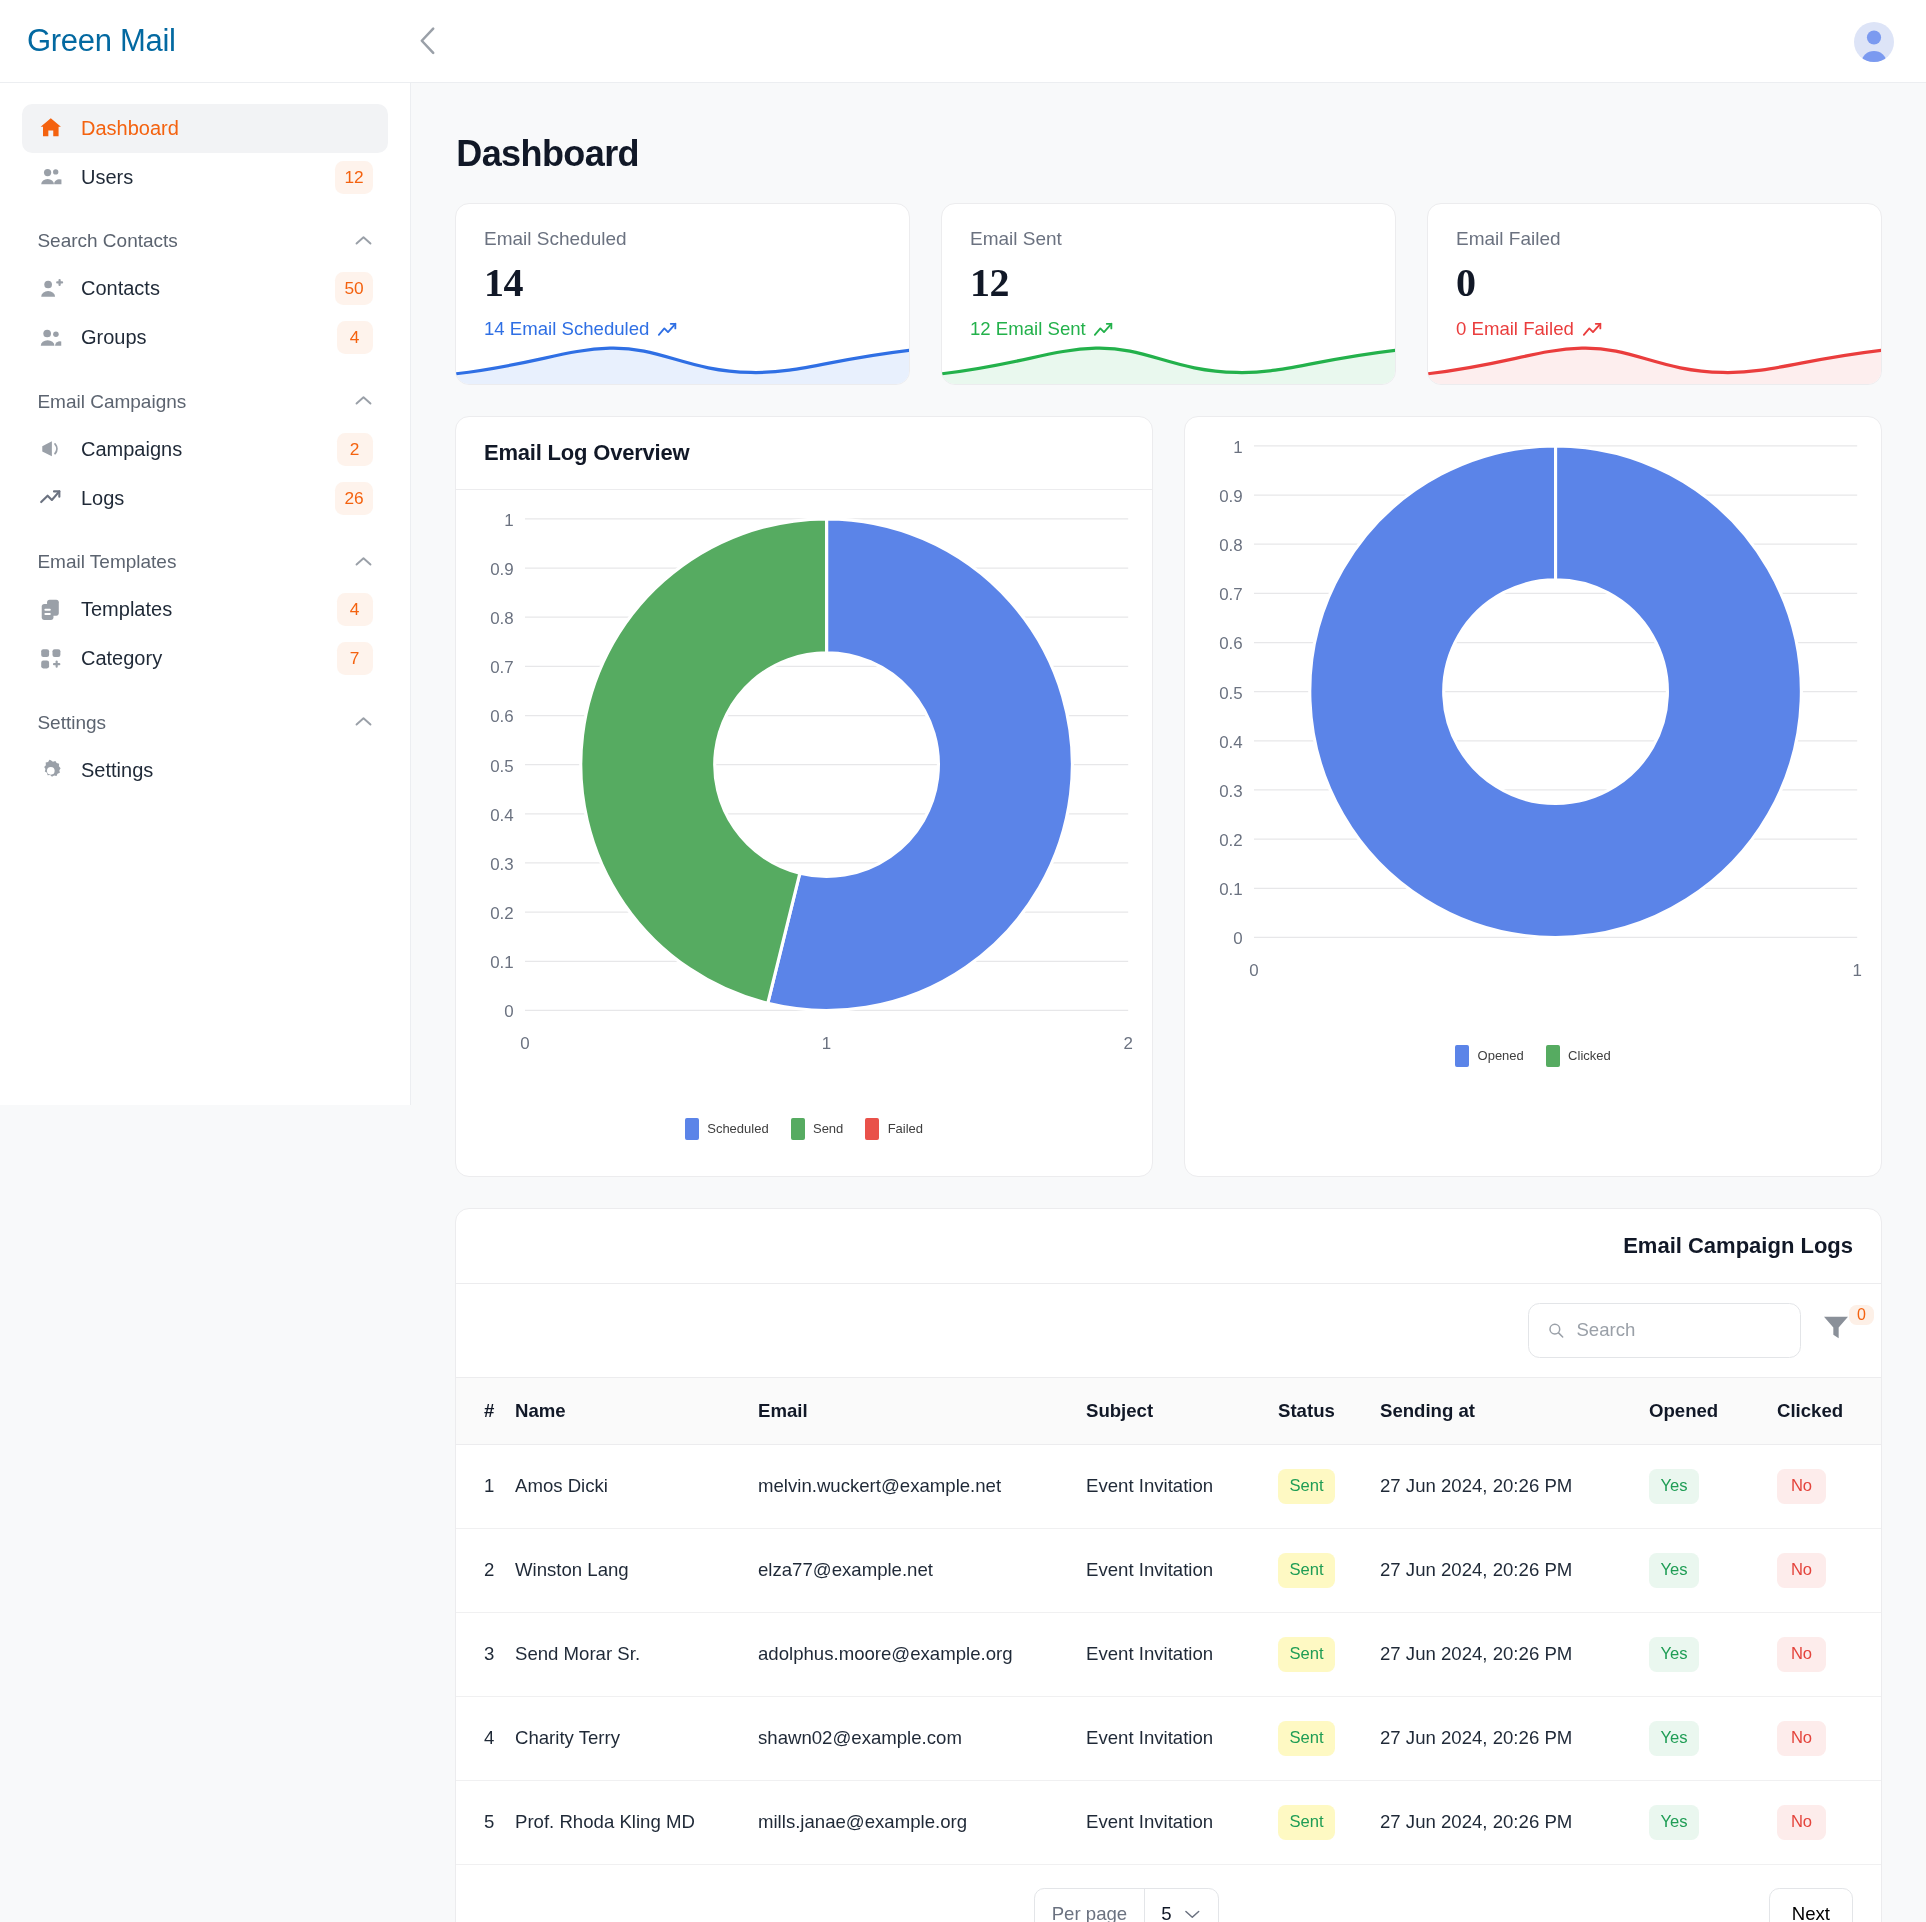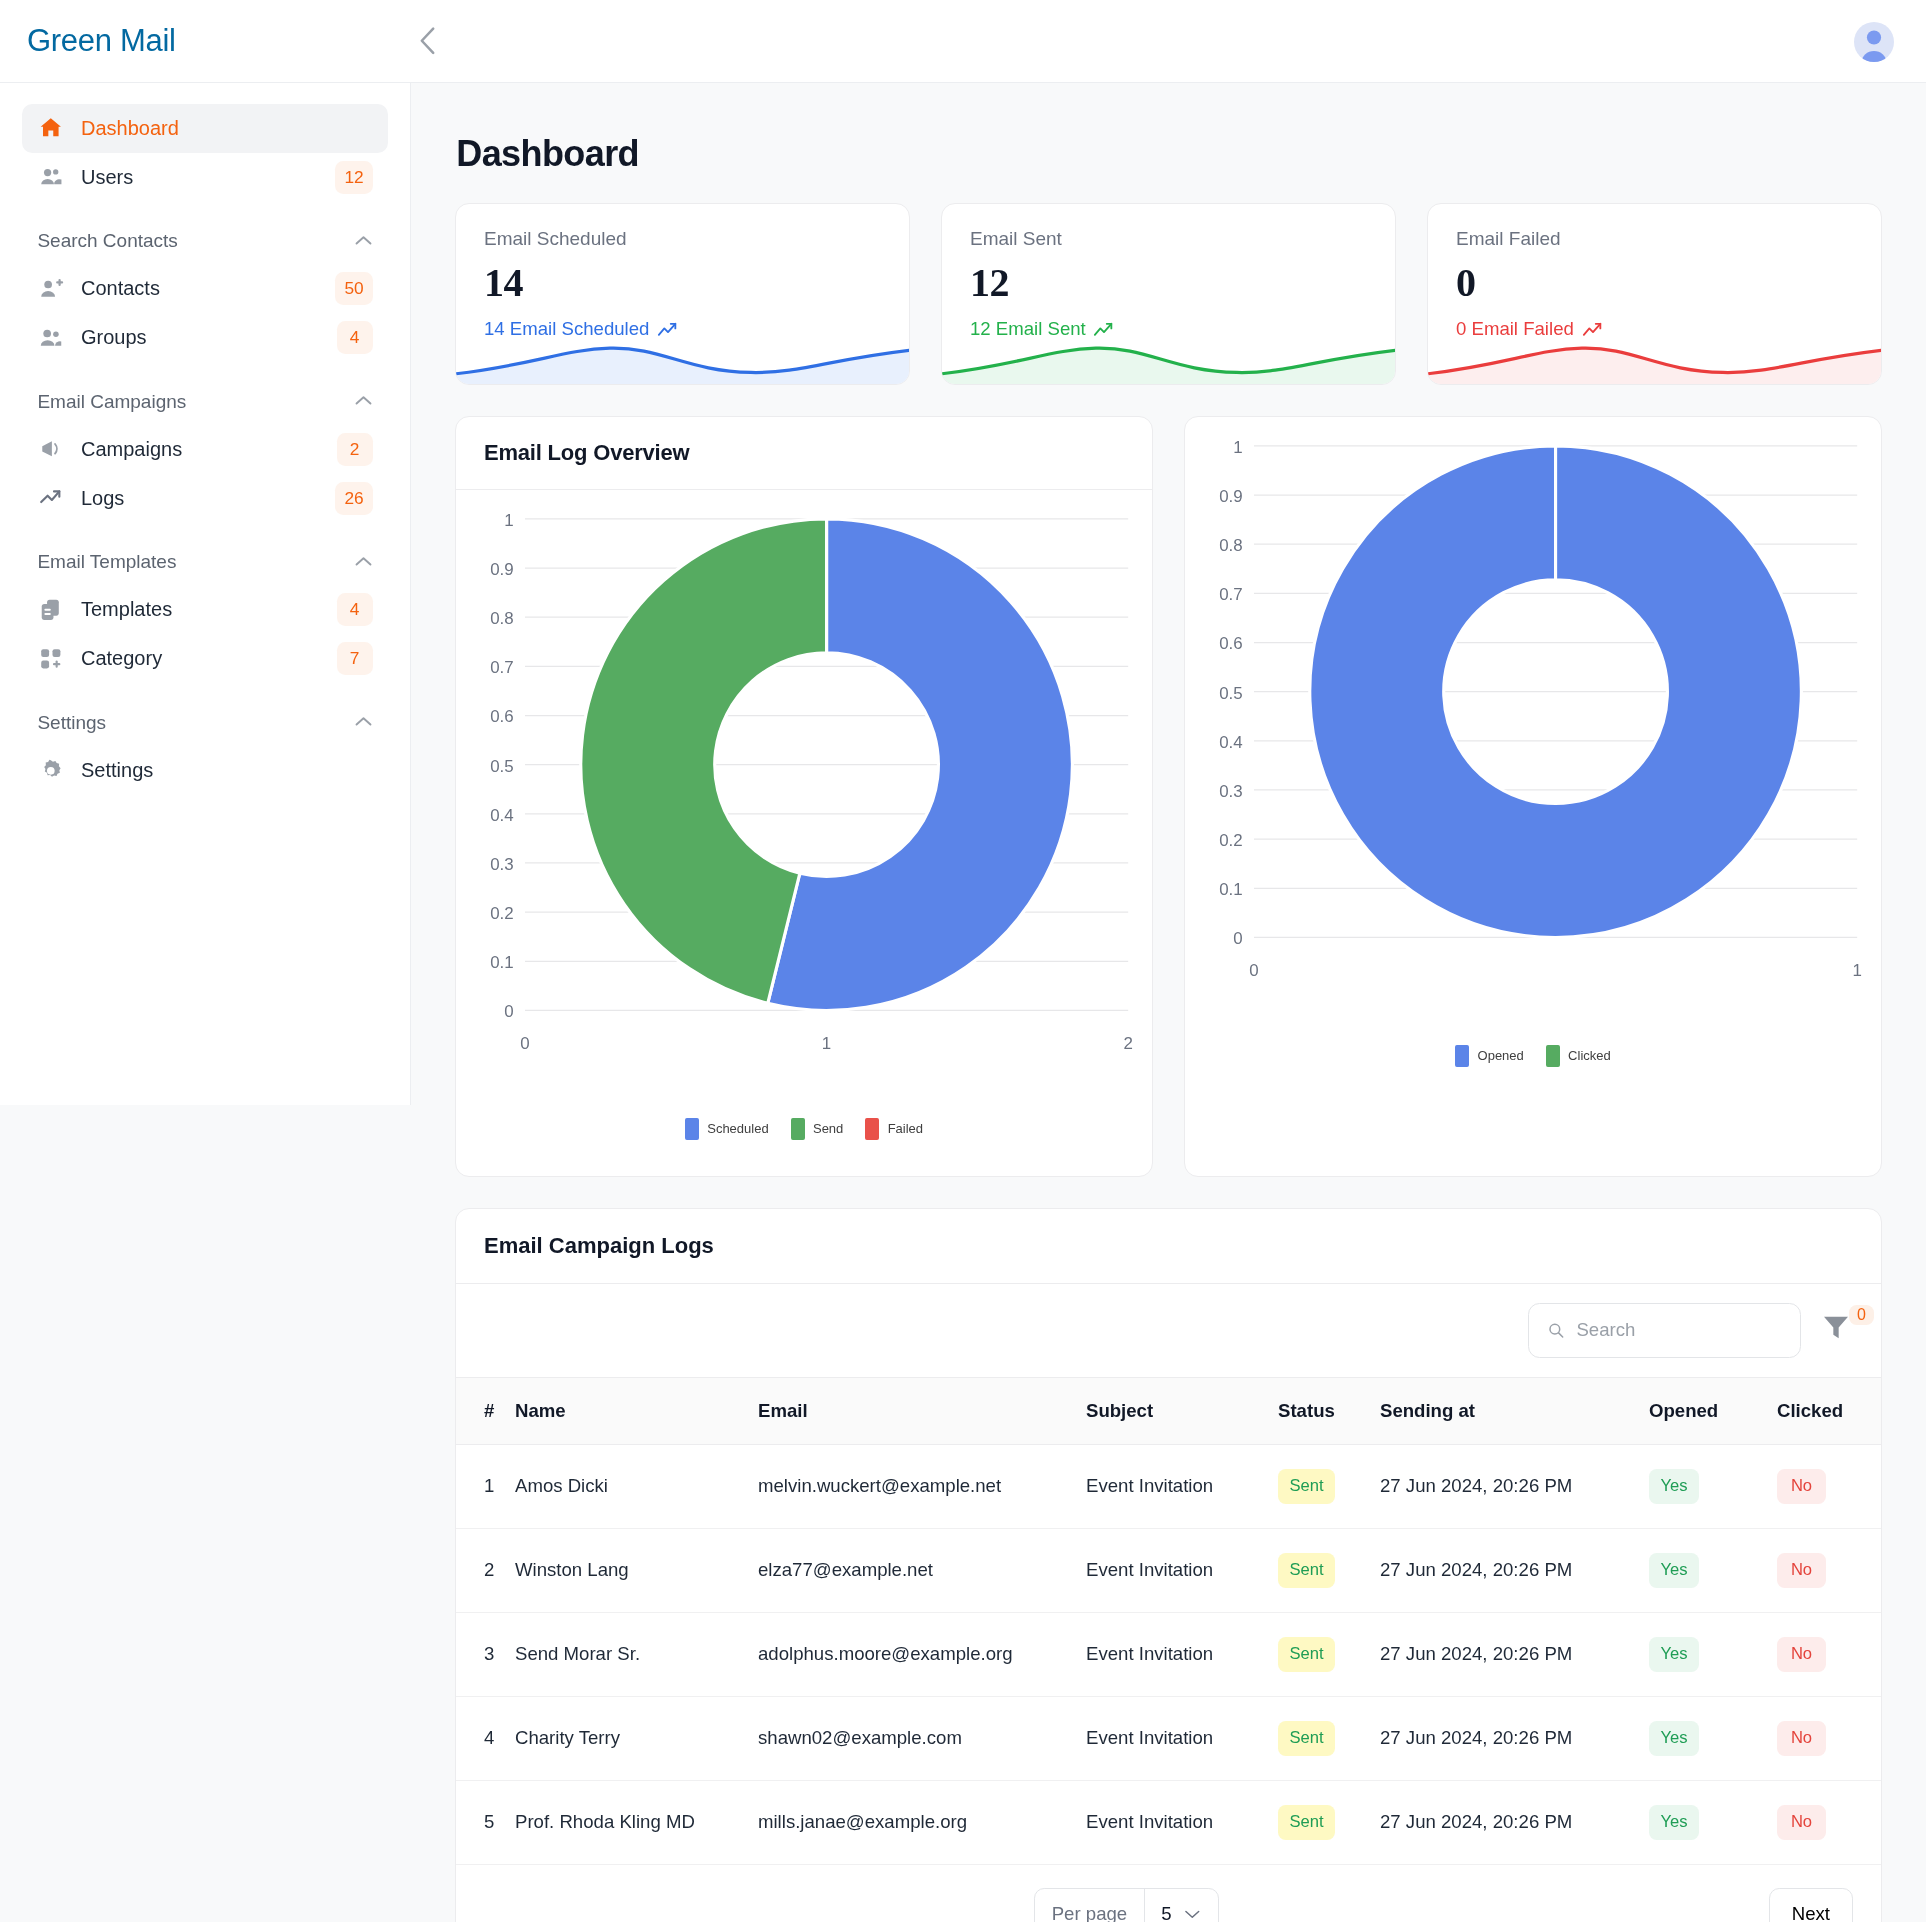--- a/index.html
+++ b/index.html
@@ -109,21 +109,21 @@
   .legend {
     position: absolute; bottom: 36px; left: 0; right: 0;
     display: flex; justify-content: center; gap: 22px;
   }
   .legend-item { display: flex; align-items: center; gap: 8.3px; }
   .legend-swatch { width: 14px; height: 22px; border-radius: 1.9px; }
   .legend-text { font-size: 13px; color: #404040; }
 
   
   .table-card { margin-top: 31px; background:#fff; border: 1.3px solid #ececee; border-radius: 14px; overflow:hidden;}
-  .table-head-title { padding: 24px 28px; font-size: 22px; font-weight: bold; border-bottom: 1.3px solid #ececee; }
+  .table-head-title { padding: 24px 28px; font-size: 22px; font-weight: bold; border-bottom: 1.3px solid #ececee; text-align: right; }
   .table-tools {
     display: flex; align-items: center; justify-content: flex-end;
     padding: 19px 28px; border-bottom: 1.3px solid #ececee; gap: 19px;
   }
   .search-box {
     width: 273px; height: 55px;
     border: 1.3px solid #e3e5e8; border-radius: 11.5px;
     display: flex; align-items: center; padding: 0 18px; gap: 11.5px;
     background:#fff;
   }

